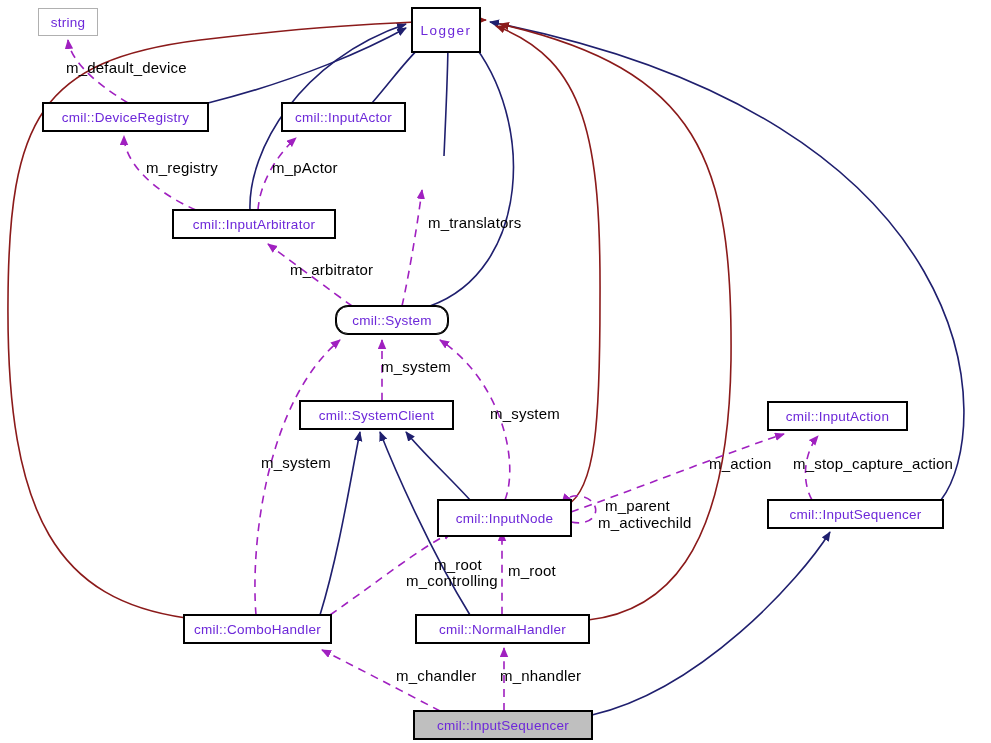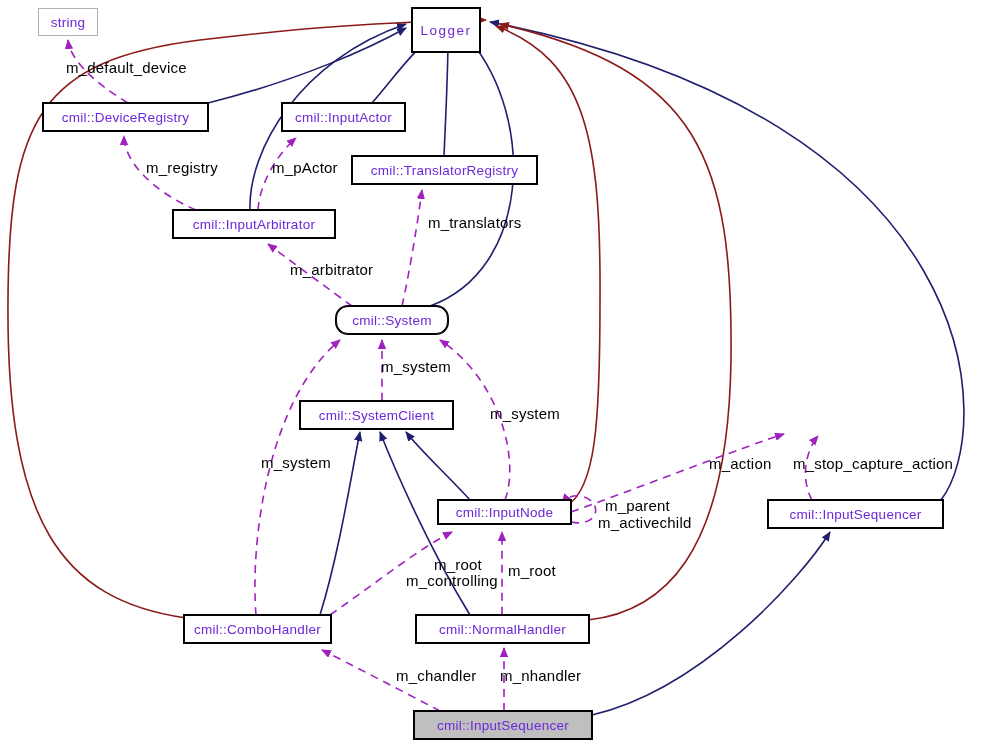--- a/index.html
+++ b/index.html
@@ -146,38 +146,38 @@
   </div>
 
   <div class="node thick" style="left:43px;top:103px;width:165px;height:28px;">
     <span>cmil::DeviceRegistry</span>
   </div>
 
   <div class="node thick" style="left:282px;top:103px;width:123px;height:28px;">
     <span>cmil::InputActor</span>
   </div>
 
-  <div class="node thick" style="left:352px;top:156px;width:185px;height:28px;">
-    <span>cmil::TranslatorRegistry</span>
-  </div>
 
   <div class="node thick" style="left:173px;top:210px;width:162px;height:28px;">
     <span>cmil::InputArbitrator</span>
   </div>
 
   <div class="node thick" style="left:336px;top:306px;width:112px;height:28px;border-radius:12px;">
     <span>cmil::System</span>
   </div>
 
   <div class="node thick" style="left:300px;top:401px;width:153px;height:28px;">
     <span>cmil::SystemClient</span>
   </div>
 
-
-  <div class="node thick" style="left:438px;top:500px;width:133px;height:24px;">
+  <div class="node thick" style="left:768px;top:402px;width:139px;height:28px;">
+    <span>cmil::InputAction</span>
+  </div>
+
+  <div class="node thick" style="left:438px;top:500px;width:133px;height:36px;">
     <span>cmil::InputNode</span>
   </div>
 
   <div class="node thick" style="left:768px;top:500px;width:175px;height:28px;">
     <span>cmil::InputSequencer</span>
   </div>
 
   <div class="node thick" style="left:184px;top:615px;width:147px;height:28px;">
     <span>cmil::ComboHandler</span>
   </div>

